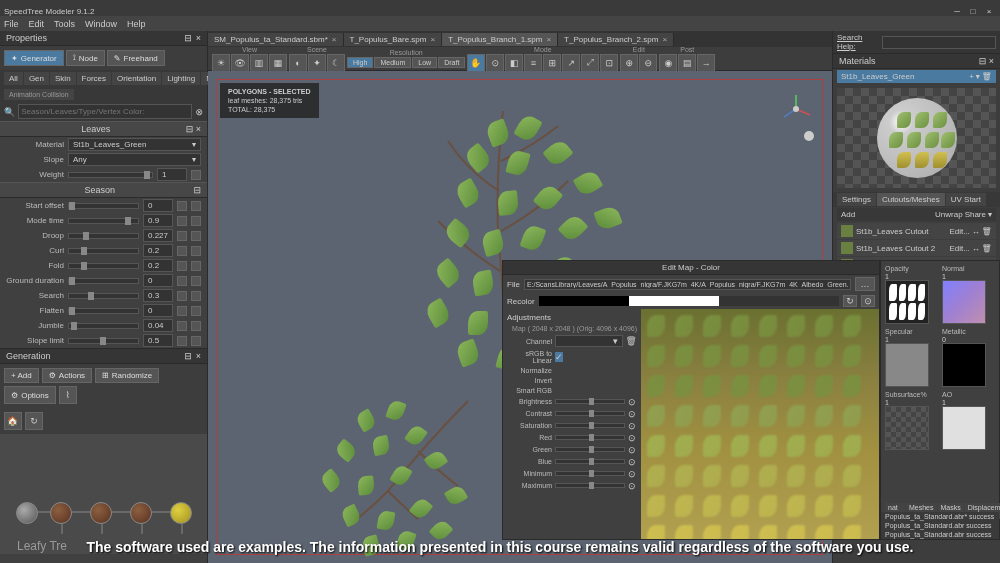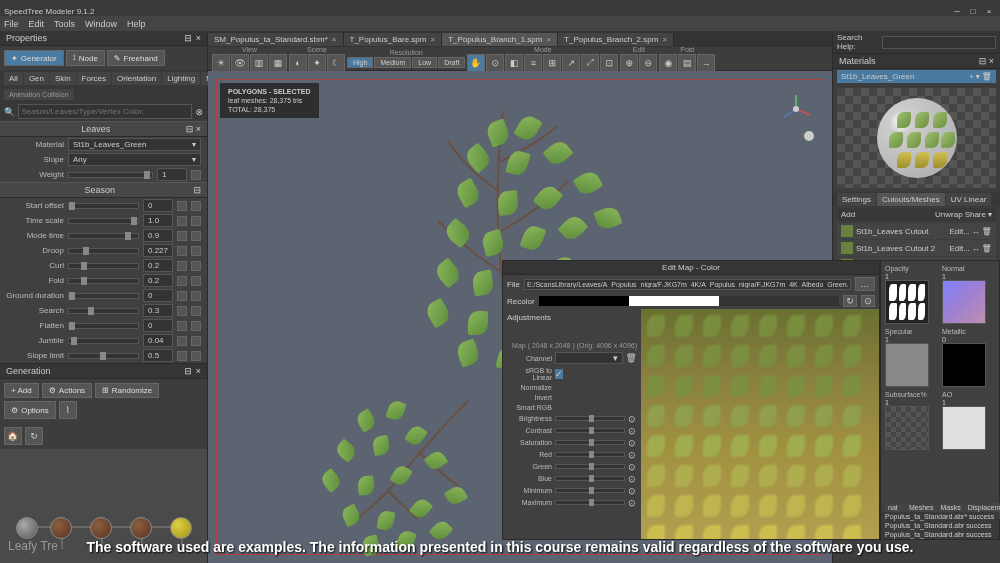--- a/index.html
+++ b/index.html
@@ -42,21 +42,21 @@
 .smallbtn.active { background:#4a7aa0; }
 .viewport { flex:1; background:#5b6470; position:relative; overflow:hidden; }
 .viewport .redframe { position:absolute; top:8px; left:8px; right:8px; bottom:8px; border:1px solid #b04040; }
 .polybox { position:absolute; top:12px; left:12px; background:rgba(40,40,40,0.9); padding:4px 8px; font-size:7px; line-height:1.3; }
 .branch { position:absolute; top:20px; left:180px; width:240px; height:280px; }
 .branch2 { position:absolute; top:310px; left:120px; width:170px; height:150px; }
 .leaf { position:absolute; width:20px; height:24px; background:linear-gradient(135deg,#8db85c,#5a8a3a); border-radius:50% 10% 50% 10%; transform:rotate(var(--r,15deg)); }
 .gizmo { position:absolute; top:22px; right:20px; width:32px; height:32px; }
 .line-red{stroke:#d05050;}.line-green{stroke:#5ad05a;}.line-blue{stroke:#5080d0;}
 .rightcol { width:168px; background:#3d3d3d; display:flex; flex-direction:column; border-left:1px solid #2a2a2a; }
-.search-top { background:#353535; padding:2px 4px; display:flex; align-items:center; font-size:8px; border-bottom:1px solid #2a2a2a; }
+.search-top { background:#353535; padding:2px 4px; display:flex; align-items:center; font-size:8px; border-bottom:1px solid #2a2a2a;text-decoration:underline; }
 .search-top input { flex:1; background:#333; border:1px solid #555; color:#ccc; font-size:8px; padding:1px; margin-left:4px; }
 .mat-preview { height:100px; background:#2a2a2a; display:flex; align-items:center; justify-content:center; position:relative; margin:4px; }
 .sphere { width:80px; height:80px; border-radius:50%; background:radial-gradient(circle at 30% 30%,#f0f0f0 5%,#ccc 15%,#aaa); position:relative; overflow:hidden; }
 .sphere .leaftex { position:absolute; width:14px; height:16px; background:linear-gradient(135deg,#a0c070,#6a9040); border-radius:50% 10% 50% 10%; }
 .mat-row { display:flex; align-items:center; padding:2px 4px; gap:3px; font-size:8px; background:#444; margin:1px 4px; }
 .mat-swatch { width:12px; height:12px; background:#6a8040; }
 .mat-row .btns { margin-left:auto; display:flex; gap:2px; }
 .gen-panel { border-top:1px solid #2a2a2a; }
 .gen-btns { display:flex; padding:4px; gap:3px; background:#3d3d3d; flex-wrap:wrap; }
 .nodes { height:120px; background:#4a4a4a; position:relative; }
@@ -75,21 +75,21 @@
 .editmap .preview .texleaf { position:absolute; width:18px; height:22px; border-radius:50% 10% 50% 10%; }
 .rightbottom { position:absolute; top:260px; right:0; width:120px; height:280px; background:#404040; border:1px solid #2a2a2a; padding:4px; z-index:9; }
 .rb-grid { display:grid; grid-template-columns:1fr 1fr; gap:4px; }
 .rb-cell .lbl { font-size:7px; color:#bbb; margin-bottom:1px; }
 .rb-cell .sw { width:44px; height:44px; background:#333; border:1px solid #555; }
 .rb-tabs { position:absolute; bottom:20px; left:4px; right:4px; display:flex; gap:1px; font-size:7px; }
 .rb-tabs span { background:#444; padding:1px 3px; }
 .rb-list { position:absolute; bottom:0; left:0; right:0; font-size:7px; }
 .rb-list .item { padding:1px 4px; background:#3a3a3a; display:flex; }
 .subtitle { position:absolute; bottom:8px; left:0; right:0; text-align:center; color:#fff; font-size:14px; font-weight:bold; text-shadow:1px 1px 2px #000; z-index:20; }
-.leafy-text { position:absolute; bottom:10px; left:8px; color:#999; font-size:12px; z-index:19; }
+.leafy-text { position:absolute; bottom:10px; left:17px; color:#999; font-size:12px; z-index:19; }
 .stem { stroke:#6a5040; stroke-width:2; fill:none; }
 </style>
 </head>
 <body>
 
 <div class="titlebar">
   <span>SpeedTree Modeler 9.1.2</span>
   <div class="wincontrols">
     <span>─</span>
     <span>□</span>
@@ -167,29 +167,20 @@
         <span style="flex:1;">Season</span>
         <div class="icons">⊟</div>
       </div>
     <div id="season-rows">
         <div class="prop-row">
           <span class="label">Start offset</span>
           <div class="slider">
             <div class="thumb" style="left:0%"></div>
           </div>
           <span class="val">0</span>
-          <span class="chk"></span>
-          <span class="chk"></span>
-        </div>
-        <div class="prop-row">
-          <span class="label">Time scale</span>
-          <div class="slider">
-            <div class="thumb" style="left:90%"></div>
-          </div>
-          <span class="val">1.0</span>
           <span class="chk"></span>
           <span class="chk"></span>
         </div>
         <div class="prop-row">
           <span class="label">Mode time</span>
           <div class="slider">
             <div class="thumb" style="left:81%"></div>
           </div>
           <span class="val">0.9</span>
           <span class="chk"></span>
@@ -494,21 +485,21 @@
           <div class="leaftex" style="top:34px;left:48px;"></div>
           <div class="leaftex" style="top:34px;left:64px;"></div>
         <div class="leaftex" style="top:54px;left:20px;background:linear-gradient(#d0c050,#a09030);"></div>
           <div class="leaftex" style="top:54px;left:38px;background:linear-gradient(#d0c050,#a09030);"></div>
           <div class="leaftex" style="top:54px;left:56px;background:linear-gradient(#d0c050,#a09030);"></div>
       </div>
     </div>
     <div class="tab-row" style="padding:1px 4px;">
       <span>Settings</span>
       <span style="background:#555;">Cutouts/Meshes</span>
-      <span>UV Linear</span>
+      <span>UV Start</span>
     </div>
     <div class="mat-row" style="background:#383838;">
       <span>Add</span>
       <div class="btns"><span>Unwrap</span> <span>Share</span> ▾</div>
     </div>
     <div id="mat-items">
         <div class="mat-row">
           <div class="mat-swatch"></div>
           <span>St1b_Leaves Cutout</span>
           <div class="btns">
@@ -556,21 +547,21 @@
     <span class="iconbtn" style="width:20px;height:14px;">…</span>
   </div>
   <div class="filerow">
     <span>Recolor</span>
     <div style="flex:1;height:10px;background:linear-gradient(to right,#000 30%,#fff 30% 60%,#333 60%);"></div>
     <span class="iconbtn" style="width:14px;height:12px;">↻</span>
     <span class="iconbtn" style="width:14px;height:12px;">⊙</span>
   </div>
   <div class="body">
     <div class="adjust">
-      <div style="font-size:8px;margin-bottom:20px;">Adjustments</div>
+      <div style="font-size:8px;margin-bottom:3px;">Adjustments</div>
       <div style="text-align:right;font-size:7px;color:#999;margin-bottom:3px;">Map ( 2048 x 2048 ) (Orig: 4096 x 4096)</div>
       <div class="arow">
           <span class="albl">Channel</span>
           <div class="dropdown" style="flex:1;height:12px;">
             <span class="arrow">▾</span>
           </div>
           <span>🗑</span>
         </div>
       <div class="arow">
           <span class="albl">sRGB to Linear</span>

